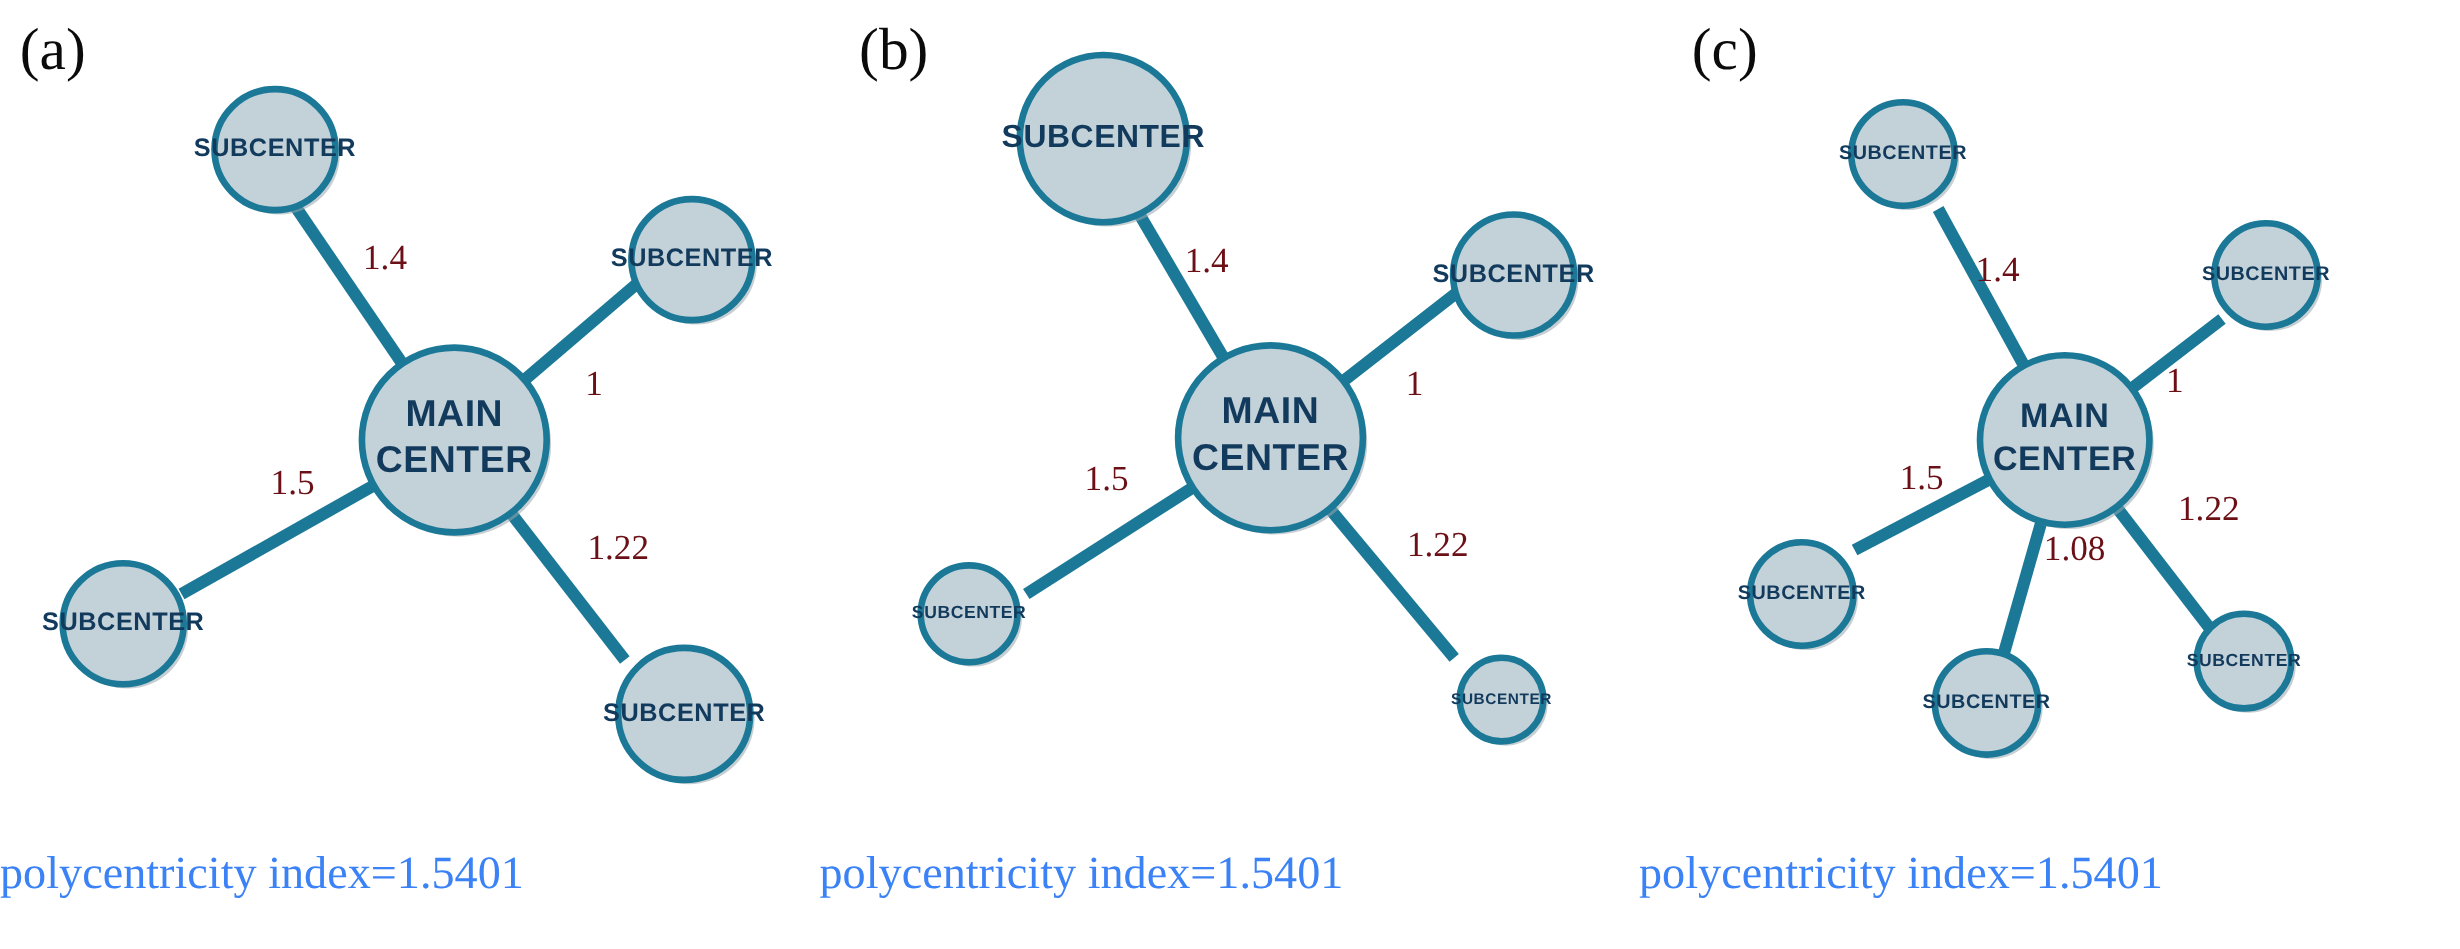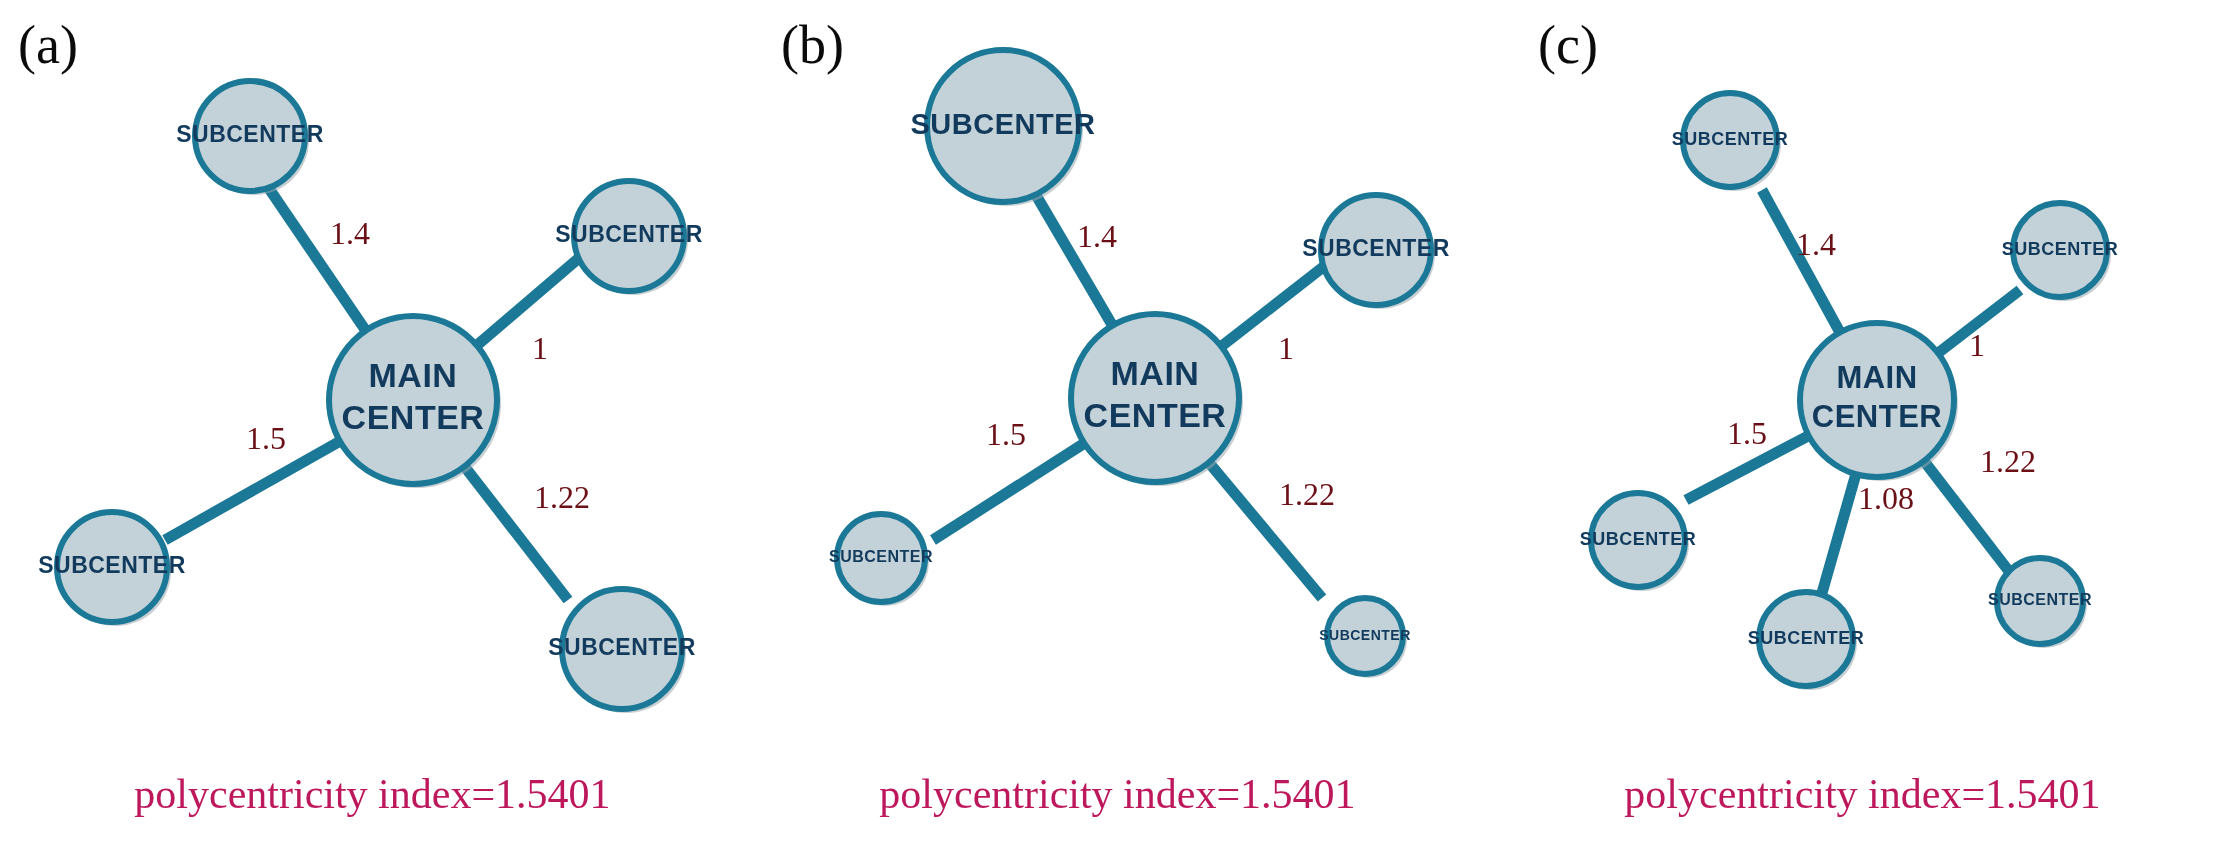--- a/index.html
+++ b/index.html
@@ -22,24 +22,23 @@
     user-select:none;
   }
 
   .graph-svg{position:absolute;left:0;top:0;width:745px;height:760px;}
 
   .caption{
     position:absolute;
     left:0;
     top:770px;
     width:745px;
-    text-align:center;
     font-family:"Liberation Serif", serif;
     font-size:42px;
-    color:#be185d;
+    color:#3b82f6;
     white-space:nowrap;
   }
 
   .node-circle{
     fill:#c3d1d8;
     stroke:#1b7897;
     stroke-width:6;
   }
   .node-shadow{
     fill:#9aa7ad;

